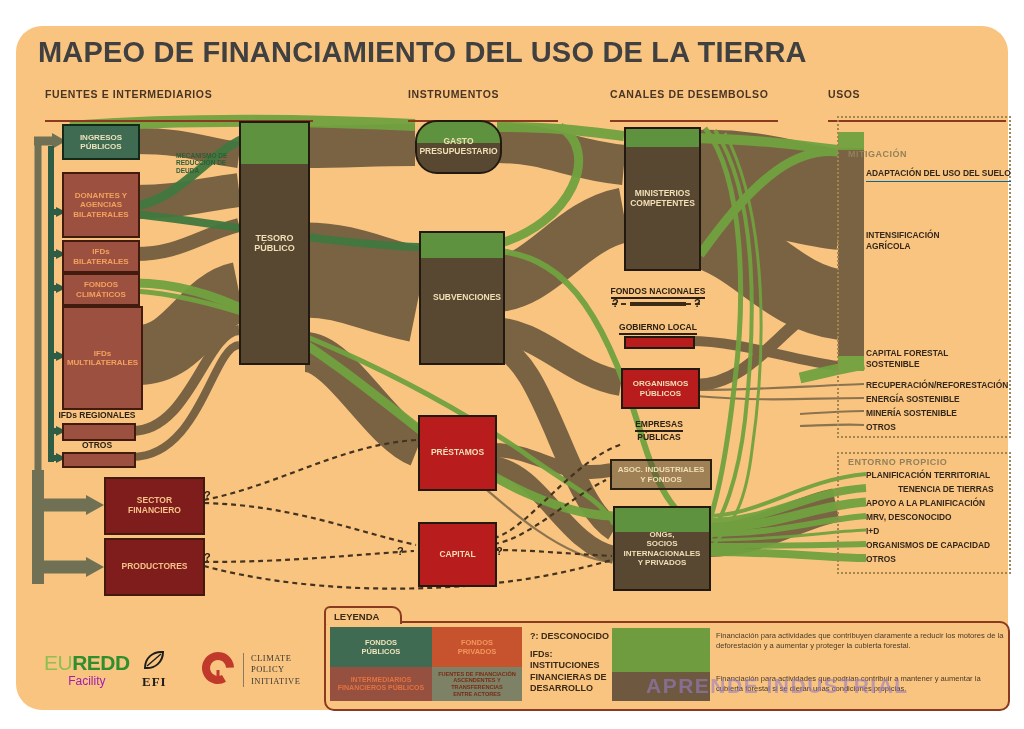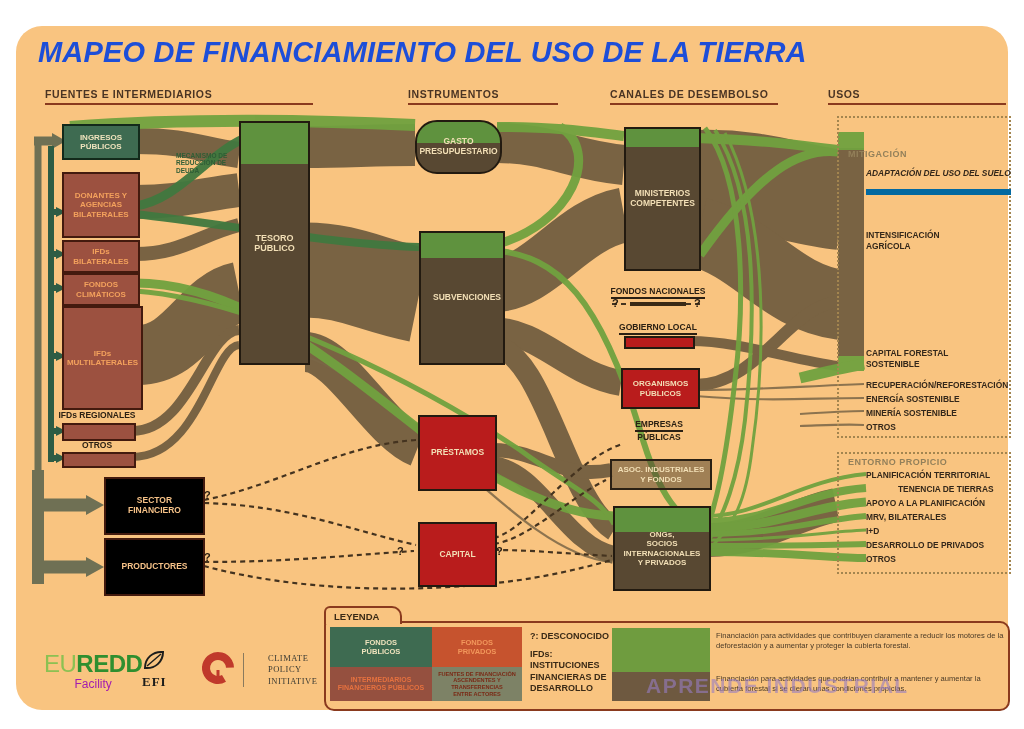--- a/index.html
+++ b/index.html
@@ -1,65 +1,65 @@
 <!DOCTYPE html>
 <html><head>
 <meta charset="utf-8">
 <style>
   html,body{margin:0;padding:0;}
   body{width:1024px;height:729px;background:#ffffff;position:relative;overflow:hidden;
        font-family:"Liberation Sans",sans-serif;}
   .canvas{position:absolute;left:16px;top:26px;width:992px;height:684px;background:#f9c480;border-radius:26px;}
   svg.flows{position:absolute;left:0;top:0;width:1024px;height:729px;}
-  .title{position:absolute;left:38px;top:36px;font-size:29px;font-weight:bold;font-style:italic;
-         color:#1d4ed8;letter-spacing:.2px;}
+  .title{position:absolute;left:38px;top:36px;font-size:29px;font-weight:bold;
+         color:#404040;letter-spacing:.2px;}
   .hdr{position:absolute;font-weight:bold;font-size:10.5px;letter-spacing:.6px;color:#4a3423;
-       border-bottom:2px solid #8a3a1e;padding-bottom:3px;}
+       border-bottom:2px solid #8a3a1e;padding-bottom:20px;}
   .box{position:absolute;display:flex;align-items:center;justify-content:center;text-align:center;
        font-weight:bold;white-space:pre-line;line-height:1.15;}
   .b-green{background:#3e6b51;border:2px solid #132a1b;color:#efe3bd;}
   .b-int{background:#9c5140;border:2px solid #431a0e;color:#f3a15c;}
-  .b-priv{background:#000000;border:2px solid #431a0e;color:#f6c288;}
+  .b-priv{background:#7f1d1d;border:2px solid #431a0e;color:#f6c288;}
   .b-dark{background:#b91c1c;border:2px solid #221a10;color:#f2dfb6;}
   .g13{background:linear-gradient(180deg,#5f923e 0 13%,#584832 13%);}
   .g17{background:linear-gradient(180deg,#5f923e 0 17%,#584832 17%);}
   .g19{background:linear-gradient(180deg,#5f923e 0 19%,#584832 19%);}
   .g30{background:linear-gradient(180deg,#5f923e 0 30%,#584832 30%);}
   .g42{background:linear-gradient(180deg,#5f923e 0 42%,#584832 42%);border-radius:22px;}
   .b-semi{background:rgba(88,72,50,.55);border:2px solid #2a2014;color:#f2dfb6;}
   .slabel{position:absolute;font-weight:bold;color:#2b2013;font-size:8.5px;text-align:center;white-space:pre-line;line-height:1.2;}
   .uline{border-bottom:2px solid #2b2013;padding-bottom:1px;}
   .q{position:absolute;font-weight:bold;color:#2b2013;font-size:11px;}
   .note-green{position:absolute;font-weight:bold;font-size:6.5px;color:#2f5d35;line-height:1.15;white-space:pre-line;}
   .uses-sec{position:absolute;border:2px dotted #a3854f;}
   .sec-label{position:absolute;font-weight:bold;font-size:9px;color:#93805a;letter-spacing:.5px;}
   .use-item{position:absolute;font-weight:bold;font-size:8.4px;color:#33271a;white-space:pre-line;line-height:1.25;}
-  .adapt{border-bottom:6px solid #0369a1;padding-bottom:11px;font-style:italic;}
+  .adapt{border-bottom:1px solid #0369a1;padding-bottom:3px;}
   .leg-tab{position:absolute;left:324px;top:606px;width:66px;height:16px;border:2px solid #8a3a1e;border-bottom:none;
            border-radius:6px 10px 0 0;background:#f9c480;font-weight:bold;font-size:9.5px;color:#3a2a16;
            display:flex;align-items:center;padding-left:8px;z-index:3;}
   .leg-main{position:absolute;left:324px;top:621px;width:682px;height:86px;border:2px solid #8a3a1e;
             border-radius:4px 10px 10px 10px;background:#f9c480;z-index:2;}
   .leg-cell{position:absolute;display:flex;align-items:center;justify-content:center;text-align:center;
             font-weight:bold;white-space:pre-line;line-height:1.2;z-index:4;}
   .leg-note{position:absolute;font-weight:bold;color:#3a2a16;white-space:pre-line;line-height:1.25;z-index:4;}
   .leg-sw{position:absolute;z-index:4;}
   .leg-p{position:absolute;font-size:7.6px;color:#4a3a26;line-height:1.3;width:288px;z-index:4;}
   .wm{position:absolute;left:646px;top:674px;font-size:21px;font-weight:bold;letter-spacing:1.5px;
       color:rgba(150,125,195,.6);z-index:6;}
   .logo-euredd{position:absolute;left:44px;top:652px;z-index:4;text-align:center;line-height:1;}
-  .logo-euredd .l1{font-size:24px;letter-spacing:-.5px;}
+  .logo-euredd .l1{font-size:21px;letter-spacing:-.5px;}
   .logo-euredd .eu{color:#8cc152;font-weight:normal;}
   .logo-euredd .redd{color:#2f8f2f;font-weight:bold;}
   .logo-euredd .fac{font-size:12px;color:#a21caf;margin-top:2px;}
   .logo-efi{position:absolute;left:142px;top:650px;z-index:4;text-align:center;}
   .logo-efi .name{font-family:"Liberation Serif",serif;font-weight:bold;font-size:13px;color:#1d1d1b;letter-spacing:1px;}
   .logo-cpi{position:absolute;left:200px;top:650px;z-index:4;display:flex;align-items:center;}
   .cpi-text{font-size:8.5px;color:#3a3a32;letter-spacing:.5px;line-height:1.3;white-space:pre-line;
-            border-left:1px solid #8a7a5e;padding-left:24px;margin-left:7px;font-family:"Liberation Serif",serif;}
+            border-left:1px solid #8a7a5e;padding-left:7px;margin-left:7px;font-family:"Liberation Serif",serif;}
 </style>
 </head>
 <body>
 
 <div class="canvas"></div>
 
 <svg class="flows" viewBox="0 0 1024 729">
 
   <g stroke="#6f5b3e" fill="none" opacity="0.92">
     <path d="M135,141 C190,141 200,150 239,155" stroke-width="26"></path>
@@ -239,23 +239,23 @@
 <div class="use-item" style="left:866px;top:380px;">RECUPERACIÓN/REFORESTACIÓN</div>
 <div class="use-item" style="left:866px;top:394px;">ENERGÍA SOSTENIBLE</div>
 <div class="use-item" style="left:866px;top:408px;">MINERÍA SOSTENIBLE</div>
 <div class="use-item" style="left:866px;top:422px;">OTROS</div>
 
 <div class="uses-sec" style="left:837px;top:452px;width:170px;height:118px;"></div>
 <div class="sec-label" style="left:848px;top:457px;">ENTORNO PROPICIO</div>
 <div class="use-item" style="left:866px;top:470px;">PLANIFICACIÓN TERRITORIAL</div>
 <div class="use-item" style="left:866px;top:484px;padding-left:32px;">TENENCIA DE TIERRAS</div>
 <div class="use-item" style="left:866px;top:498px;">APOYO A LA PLANIFICACIÓN</div>
-<div class="use-item" style="left:866px;top:512px;">MRV, BILATERALES</div>
+<div class="use-item" style="left:866px;top:512px;">MRV, DESCONOCIDO</div>
 <div class="use-item" style="left:866px;top:526px;">I+D</div>
-<div class="use-item" style="left:866px;top:540px;">DESARROLLO DE PRIVADOS</div>
+<div class="use-item" style="left:866px;top:540px;">ORGANISMOS DE CAPACIDAD</div>
 <div class="use-item" style="left:866px;top:554px;">OTROS</div>
 
 <div class="leg-tab">LEYENDA</div>
 <div class="leg-main"></div>
 <div class="leg-cell" style="left:330px;top:627px;width:102px;height:40px;background:#3e6b51;color:#efe3bd;font-size:7.5px;">FONDOS
 PÚBLICOS</div>
 <div class="leg-cell" style="left:432px;top:627px;width:90px;height:40px;background:#c6532e;color:#f2975b;font-size:7.5px;">FONDOS
 PRIVADOS</div>
 <div class="leg-cell" style="left:330px;top:667px;width:102px;height:34px;background:#95503f;color:#e5713f;font-size:7px;">INTERMEDIARIOS
 FINANCIEROS PÚBLICOS</div>

